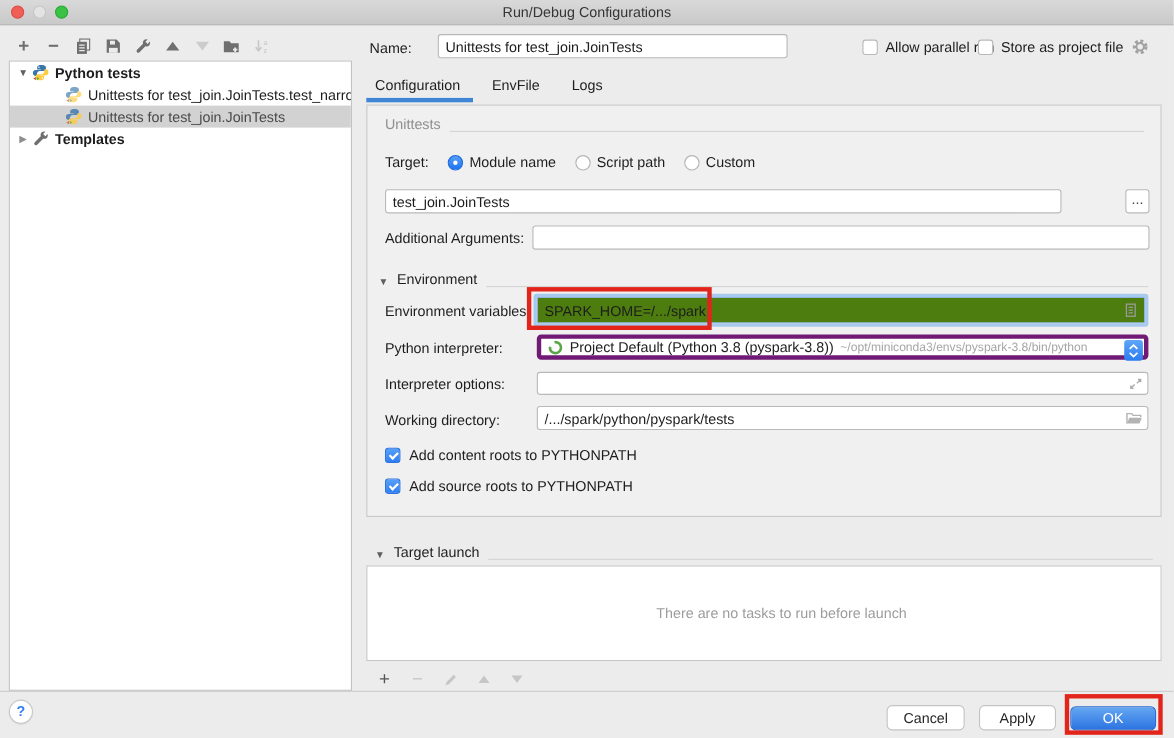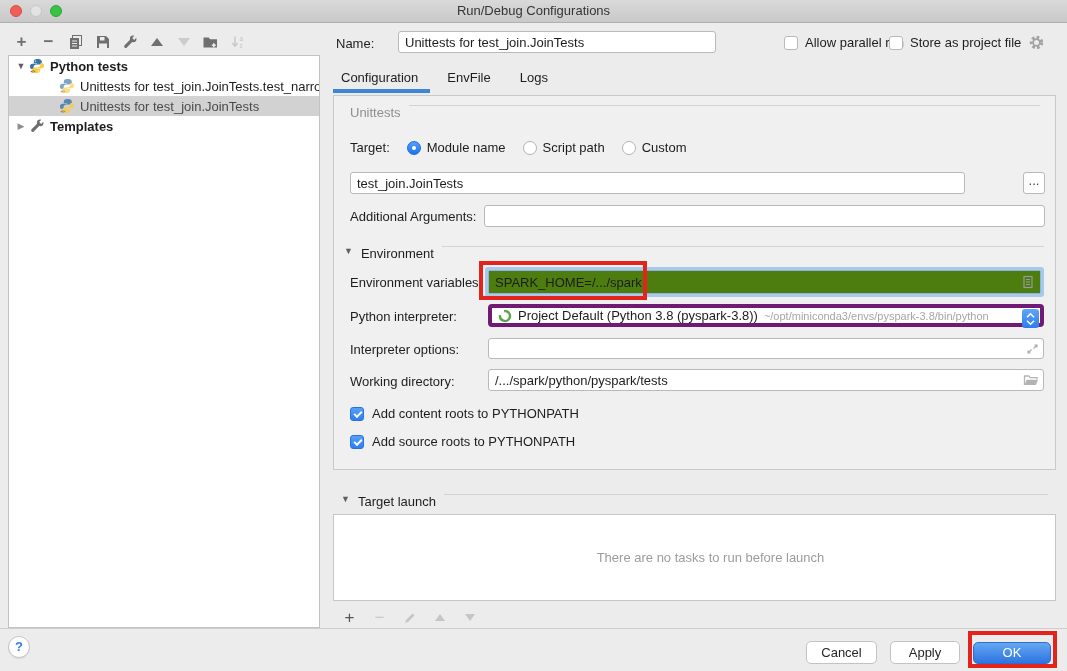--- a/index.html
+++ b/index.html
@@ -44,21 +44,21 @@
   .cb{width:14px;height:14px;box-sizing:border-box;border:1px solid #b9b9b9;border-radius:3px;background:#fff;flex:0 0 14px;}
   .cb.checked{background:linear-gradient(#55a0f8,#2d7ff2);border:1px solid #2a72df;position:relative;}
   .cb.checked::after{content:"";position:absolute;left:3px;top:3px;width:6px;height:3px;
     border-left:2px solid #fff;border-bottom:2px solid #fff;transform:rotate(-45deg);}
   
   .tabs{left:341px;top:70px;display:flex;gap:29px;}
   .tab{cursor:default;}
   .tab-underline{left:333px;top:89px;width:97px;height:4px;background:#3f85d6;}
   
   .panel{left:333px;top:95px;width:723px;height:375px;background:#f0f0f0;border:1px solid #c9c9c9;box-sizing:border-box;}
-  .group-hd{position:absolute;display:flex;align-items:flex-start;gap:8px;}
+  .group-hd{position:absolute;display:flex;align-items:flex-end;gap:8px;}
   .group-hd .gname{color:#8f8f8f;}
   .group-hd .hline{flex:1;height:1px;background:#d4d4d4;}
   .group-hd .garr{font-size:9px;color:#5f5f5f;}
   .radio-row{position:absolute;left:16px;top:44px;display:flex;align-items:center;gap:17px;}
   .radio-opt{display:flex;align-items:center;gap:6px;}
   .radio{width:14px;height:14px;border-radius:50%;box-sizing:border-box;border:1px solid #b4b4b4;background:#fff;}
   .radio.sel{background:linear-gradient(#55a0f8,#1f73f1);border:1px solid #1d6be0;position:relative;}
   .radio.sel::after{content:"";position:absolute;left:4px;top:4px;width:4px;height:4px;border-radius:50%;background:#fff;}
   .rowlab{position:absolute;left:16px;}
   .fwrap{position:absolute;display:flex;align-items:center;}

